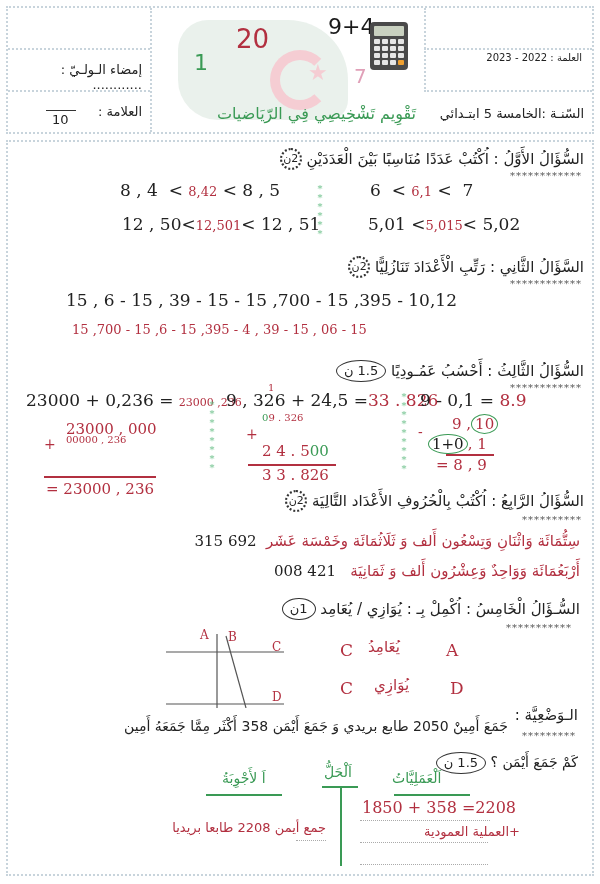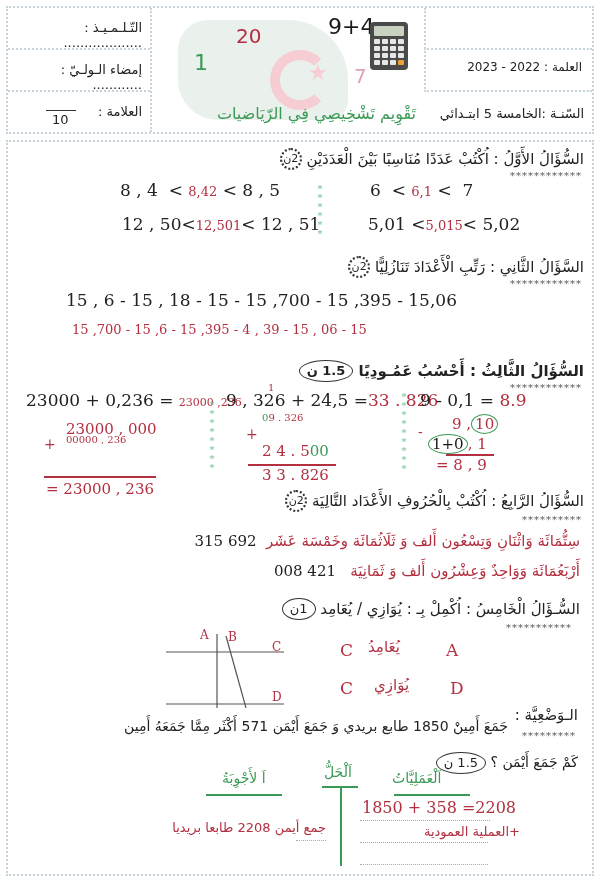--- a/index.html
+++ b/index.html
@@ -57,21 +57,21 @@
   <div class="hline" style="left:416px; top:40px; width:168px;"></div>
   <div class="hline" style="left:416px; top:82px; width:168px;"></div>
   <div class="dotted-v abs" style="left:142px; top:0; height:124px;"></div>
   <div class="dotted-v abs" style="left:416px; top:0; height:84px;"></div>
 
   <div class="flag"></div>
   <div class="crescent"></div>
   <div class="abs" style="left:300px; top:52px; color:#f5cdd3; font-size:22px;">★</div>
 
   <div class="abs black" style="left:320px; top:6px; font-family:'DejaVu Sans',sans-serif; font-size:22px;">9+4</div>
-  <div class="abs red" style="left:228px; top:16px; font-family:'DejaVu Sans',sans-serif; font-size:20px;">20</div>
+  <div class="abs red" style="left:228px; top:16px; font-family:'DejaVu Sans',sans-serif; font-size:26px;">20</div>
   <div class="abs green" style="left:186px; top:42px; font-family:'DejaVu Sans',sans-serif; font-size:22px;">1</div>
   <div class="abs" style="left:346px; top:56px; color:#e0a0b8; font-family:'DejaVu Sans',sans-serif; font-size:20px;">7</div>
 
   <div class="calc">
     <div class="screen"></div>
     <div class="keys">
       <span></span>
         <span></span>
         <span></span>
         <span></span>
@@ -83,25 +83,24 @@
         <span></span>
         <span></span>
         <span></span>
       <span></span>
         <span></span>
         <span></span>
         <span class="o"></span>
     </div>
   </div>
 
-  <div class="hcell" style="right:10px; top:52px; font-size:12px;">العلمة  :  2022 - 2023</div>
+  <div class="hcell" style="right:10px; top:44px; font-size:10px;">العلمة  :  2022 - 2023</div>
   <div class="hcell" style="right:8px; top:98px;">السّنـة :الخامسة 5 ابتـدائي</div>
   <div class="hcell green" style="right:176px; top:96px; font-size:16px;">تَقْوِيم تَشْخِيصِي  فِي الرّيَاضيات</div>
 
-  <div class="hcell" style="right:450px; top:12px;">التّـلـمـيـذ : ...................</div>
   <div class="hcell" style="right:450px; top:54px;">إمضاء الـولـيّ : ............</div>
   <div class="hcell" style="right:450px; top:96px;">العلامة :</div>
   <div class="abs" style="left:38px; top:102px; width:30px; border-top:1px solid #333;"></div>
   <div class="abs" style="left:44px; top:104px; font-size:13px; font-family:'DejaVu Sans',sans-serif;">10</div>
 </div>
 
 <div class="main"></div>
 
 <div class="qtitle" style="right:16px; top:148px;">
   <span>السُّؤَالُ الأَوَّلُ :  اُكْتُبْ  عَدَدًا مُنَاسِبًا بَيْنَ الْعَدَدَيْنِ</span> <span class="badge-dotted">2ن</span>
@@ -119,24 +118,24 @@
 </div>
 <div class="num" style="left:368px; top:214px;">
   <span>5,01</span> <span>&lt;</span><span class="red sm">5,015</span><span>&lt;</span> <span>5,02</span>
 </div>
 <div class="sep-stars" style="left:316px; top:184px;">*<br>*<br>*<br>*<br>*<br>*</div>
 
 <div class="qtitle" style="right:16px; top:256px;">
   <span>السَّؤَالُ الثَّانِي  :  رَتِّبِ الْأَعْدَادَ تَنَازُلِيًّا</span> <span class="badge-dotted">2ن</span>
 </div>
 <div class="stars" style="right:18px; top:278px;">************</div>
-<div class="num" style="left:66px; top:290px;">15 , 6  -  15 , 18  -  15  - 15 ,700 - 15 ,395  - 15,06</div>
+<div class="num" style="left:66px; top:290px;">15 , 6  -  15 , 39  -  15  - 15 ,700 - 15 ,395  - 10,12</div>
 <div class="num red sm" style="left:72px; top:322px;">15 ,700  -  15 ,6 - 15 ,395 -  4 , 39 - 15  , 06 - 15</div>
 
-<div class="qtitle" style="right:16px; top:360px;font-weight:bold;">
+<div class="qtitle" style="right:16px; top:360px;">
   <span>السُّؤَالُ الثَّالِثُ :  أَحْسُبُ  عَمُـودِيًا</span> <span class="badge-oval">1.5 ن</span>
 </div>
 <div class="stars" style="right:18px; top:382px;">************</div>
 
 <div class="num" style="left:26px; top:390px;">
   <span>23000 + 0,236 =</span> <span class="red" style="font-size:11px;">23000 ,236</span>
 </div>
 <div class="num red" style="left:66px; top:420px; font-size:15px;">23000 , 000</div>
 <div class="num red" style="left:44px; top:436px; font-size:14px;">+</div>
 <div class="num red" style="left:66px; top:434px; font-size:10px;">00000 , 236</div>
@@ -203,21 +202,21 @@
 
 <div class="abs red" style="left:340px; top:640px; font-size:17px;">C</div>
 <div class="abs red ar" style="left:368px; top:638px; font-size:15px;">يُعَامِدُ</div>
 <div class="abs red" style="left:446px; top:640px; font-size:17px;">A</div>
 <div class="abs red" style="left:340px; top:678px; font-size:17px;">C</div>
 <div class="abs red ar" style="left:374px; top:676px; font-size:15px;">يُوَازِي</div>
 <div class="abs red" style="left:450px; top:678px; font-size:17px;">D</div>
 
 <div class="qtitle" style="right:22px; top:706px;">الـوَضْعِيَّة :</div>
 <div class="stars" style="right:24px; top:730px;">*********</div>
-<div class="qtitle" style="right:92px; top:718px; font-size:14px;">جَمَعَ أَمِينْ  1850 طابع بريدي   وَ جَمَعَ أَيْمَن 571 أَكْثَر مِمَّا جَمَعَهُ أَمِين</div>
+<div class="qtitle" style="right:92px; top:718px; font-size:14px;">جَمَعَ أَمِينْ  2050 طابع بريدي   وَ جَمَعَ أَيْمَن 358 أَكْثَر مِمَّا جَمَعَهُ أَمِين</div>
 <div class="qtitle" style="right:22px; top:752px; font-size:14px;">
   <span>كَمْ جَمَعَ أَيْمَن  ؟</span> <span class="badge-oval">1.5 ن</span>
 </div>
 
 <div class="qtitle green" style="left:392px; top:770px; font-size:14px;">اَلْعَمَلِيَّاتُ</div>
 <div class="greenline" style="left:394px; top:794px; width:76px; height:1.5px;"></div>
 <div class="qtitle green" style="left:324px; top:764px; font-size:14px;">اَلْحَلُّ</div>
 <div class="greenline" style="left:322px; top:786px; width:36px; height:1.5px;"></div>
 <div class="greenline" style="left:340px; top:786px; width:1.5px; height:80px;"></div>
 <div class="qtitle green" style="left:222px; top:770px; font-size:14px;">اَ لأَجْوِبَةُ</div>

